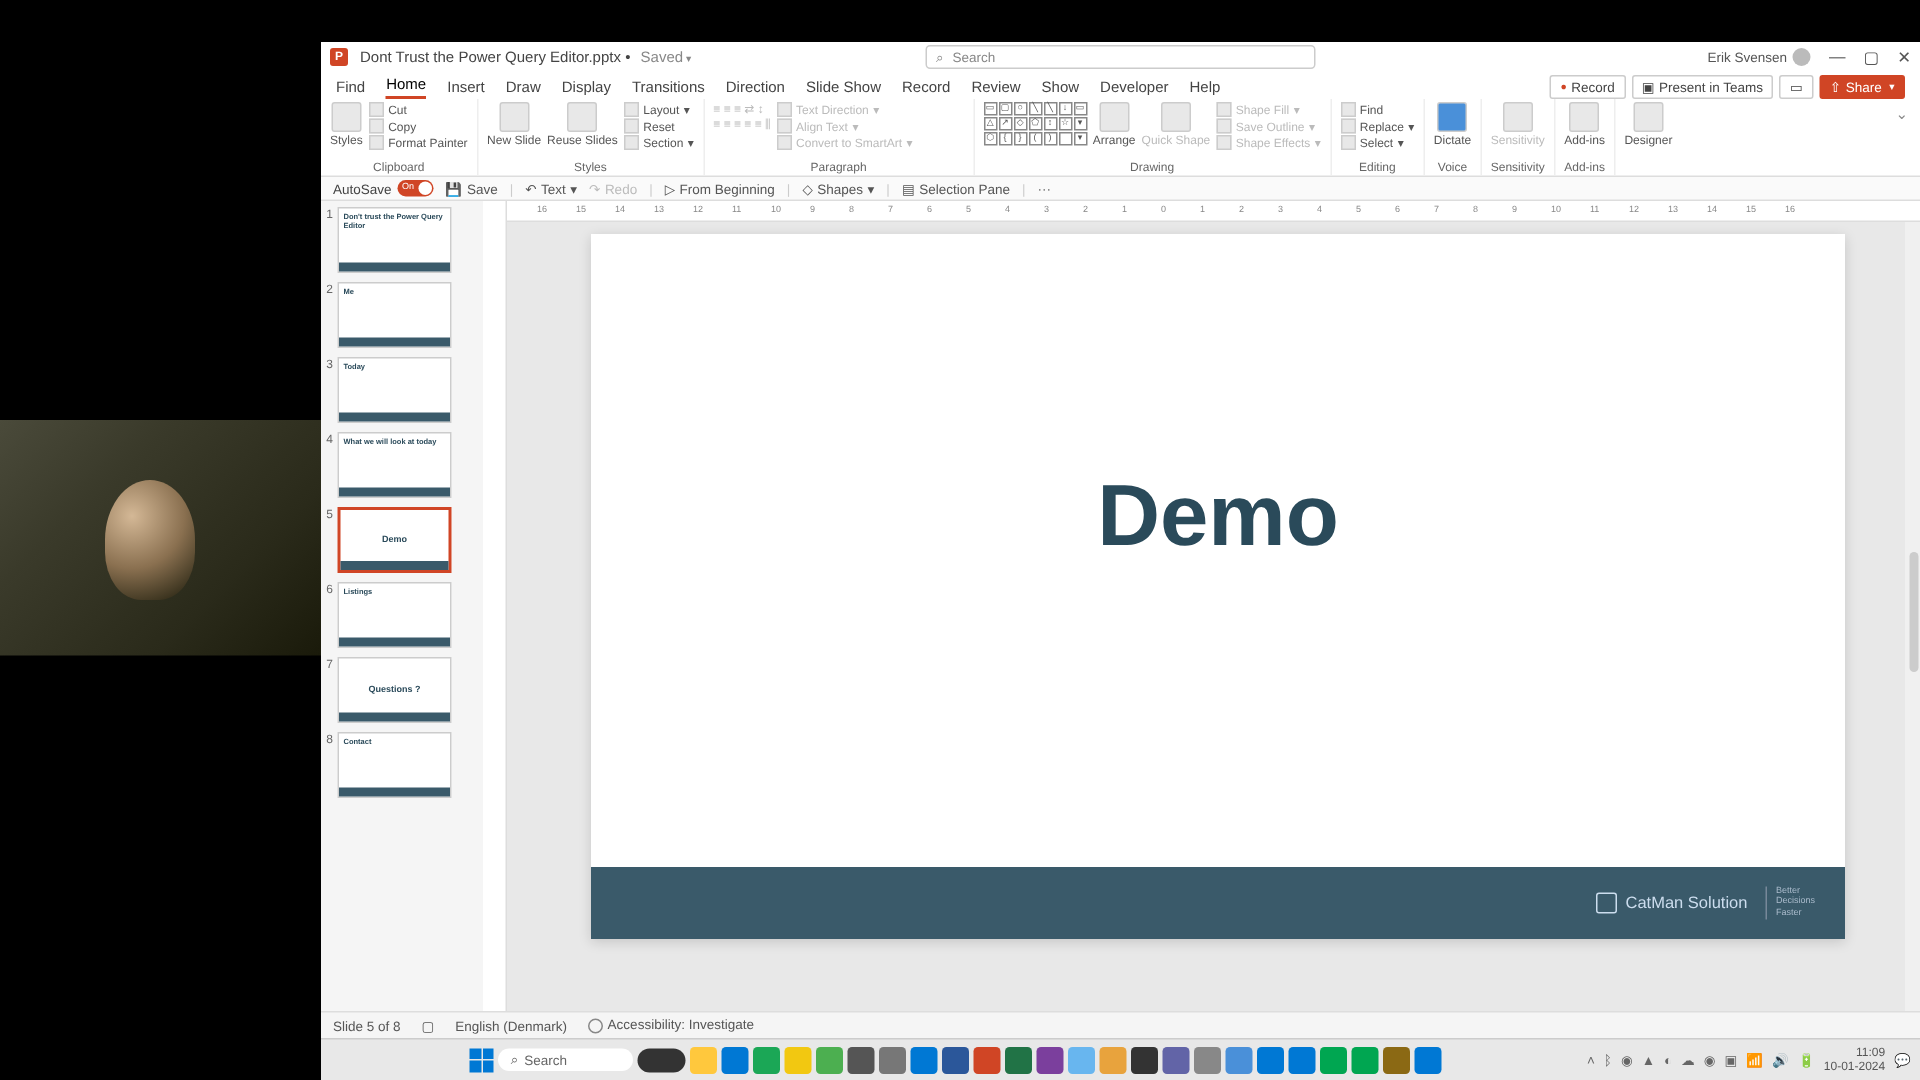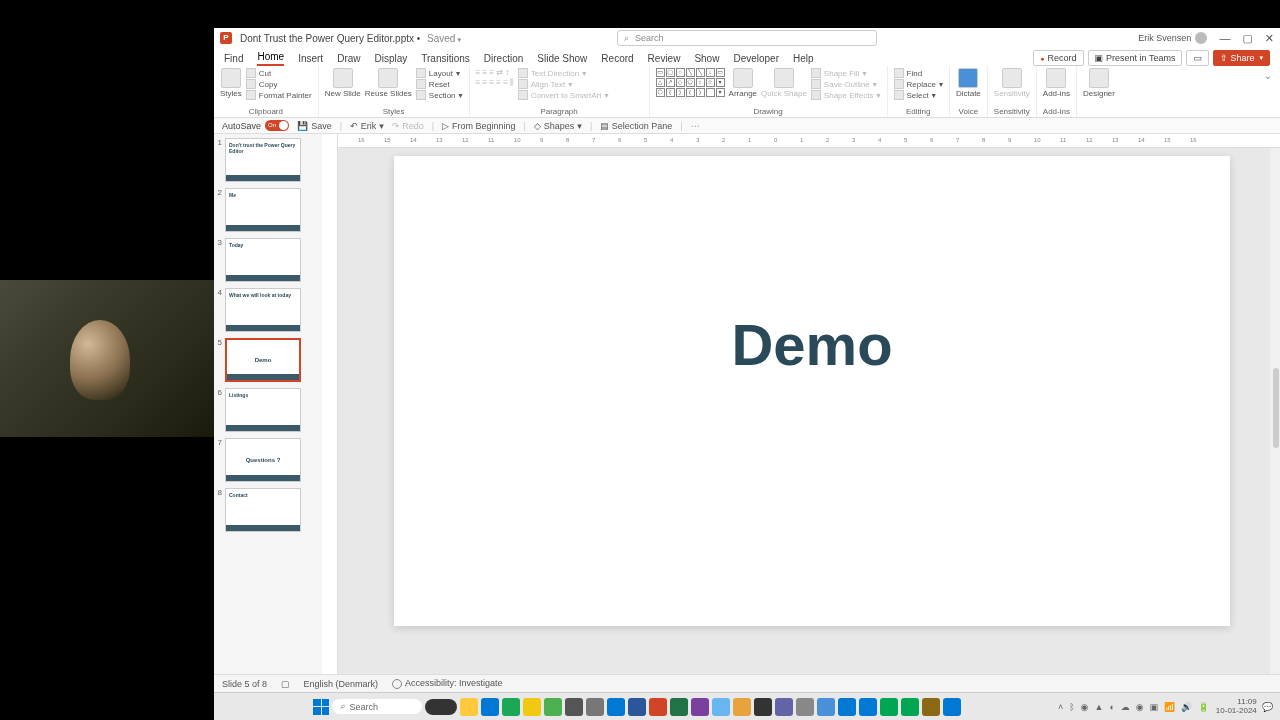--- a/index.html
+++ b/index.html
@@ -361,21 +361,21 @@
       <span>AutoSave</span>
       <div class="toggle">
           <span class="on">On</span>
         </div>
     </div>
     <div class="qbtn">
         <span>💾</span>
         <span>Save</span>
       </div>
     <span class="sep">|</span>
-    <div class="qbtn"><span>↶</span><span>Erik</span> ▾</div>
+    <div class="qbtn"><span>↶</span><span>Text</span> ▾</div>
     <div class="qbtn disabled">
         <span>↷</span>
         <span>Redo</span>
       </div>
     <span class="sep">|</span>
     <div class="qbtn">
         <span>▷</span>
         <span>From Beginning</span>
       </div>
     <span class="sep">|</span>
@@ -482,20 +482,31 @@
           <span class="tick" style="left: 696px;">10</span>
           <span class="tick" style="left: 722px;">11</span>
           <span class="tick" style="left: 748px;">12</span>
           <span class="tick" style="left: 774px;">13</span>
           <span class="tick" style="left: 800px;">14</span>
           <span class="tick" style="left: 826px;">15</span>
           <span class="tick" style="left: 852px;">16</span>
         </div>
       <div class="slide">
         <div class="demo-text">Demo</div>
+        <div class="footer-band">
+          <div class="logo">
+            <div class="ico"></div>
+            <span>CatMan Solution</span>
+            <div class="tag">
+                <div>Better</div>
+                <div>Decisions</div>
+                <div>Faster</div>
+              </div>
+          </div>
+        </div>
       </div>
       <div class="scroll-v">
           <div class="thumb-sb"></div>
         </div>
     </div>
   </div>
 
   <div class="statusbar">
     <span>Slide 5 of 8</span>
     <span>▢</span>

